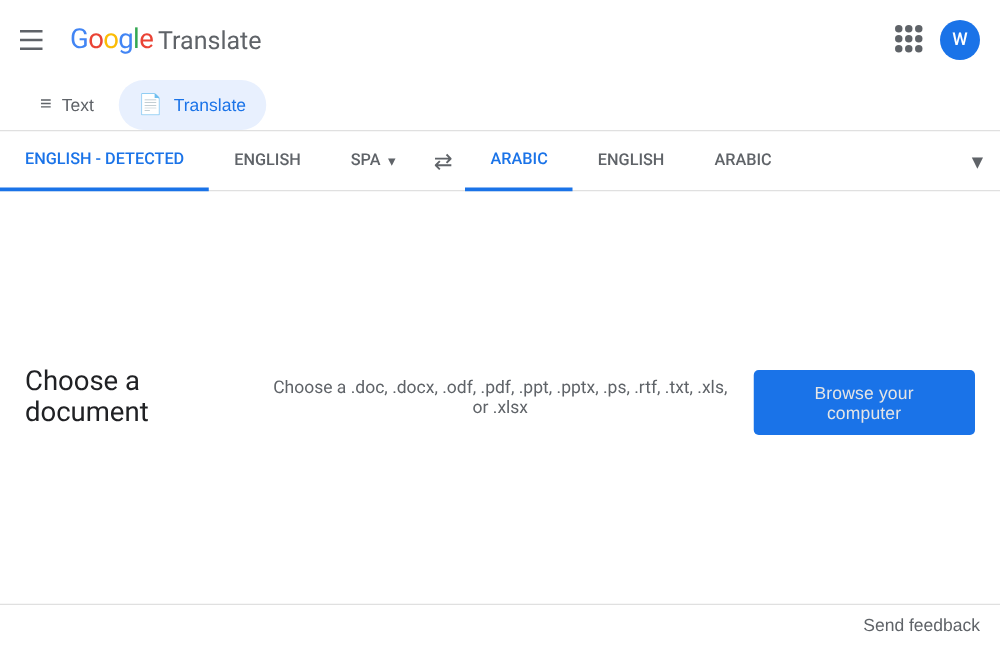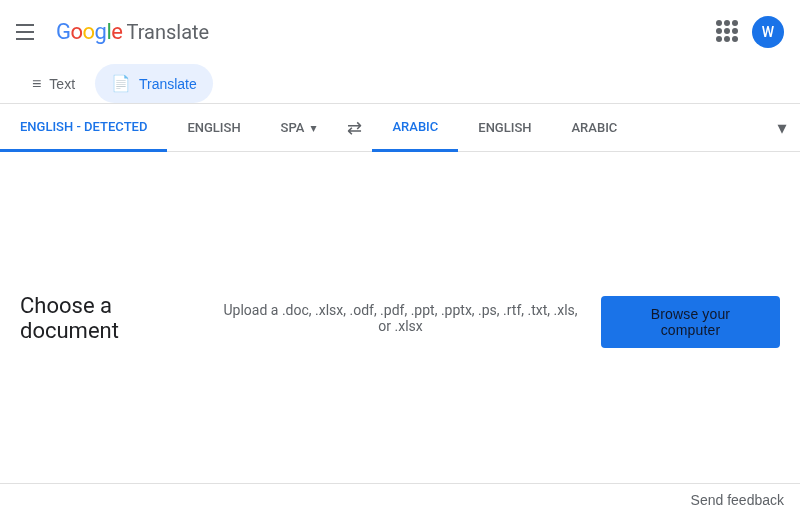--- a/index.html
+++ b/index.html
@@ -209,21 +209,21 @@
       color: #202124;
       font-weight: 400;
     }
     .choose-subtitle {
       font-size: 14px;
       color: #5f6368;
       text-align: center;
     }
     .browse-btn {
       background: #1a73e8;
-      color: #0f172a;
+      color: #e5e5e5;
       border: none;
       border-radius: 4px;
       padding: 10px 24px;
       font-size: 14px;
       font-weight: 500;
       cursor: pointer;
       margin-top: 8px;
       letter-spacing: 0.01em;
     }
 
@@ -313,19 +313,19 @@
       <span>ARABIC</span>
     </div>
     <button class="lang-more-btn">
       <span>▾</span>
     </button>
   </div>
 </div>
 
 <div class="main-content">
   <h2 class="choose-title">Choose a document</h2>
-  <p class="choose-subtitle">Upload a .doc, .xlsx, .odf, .pdf, .ppt, .pptx, .ps, .rtf, .txt, .xls, or .xlsx</p>
+  <p class="choose-subtitle">Choose a .doc, .docx, .odf, .pdf, .ppt, .pptx, .ps, .rtf, .txt, .xls, or .xlsx</p>
   <button class="browse-btn">Browse your computer</button>
 </div>
 
 <div class="footer">
   <button class="send-feedback">Send feedback</button>
 </div>
 
 </body></html>

